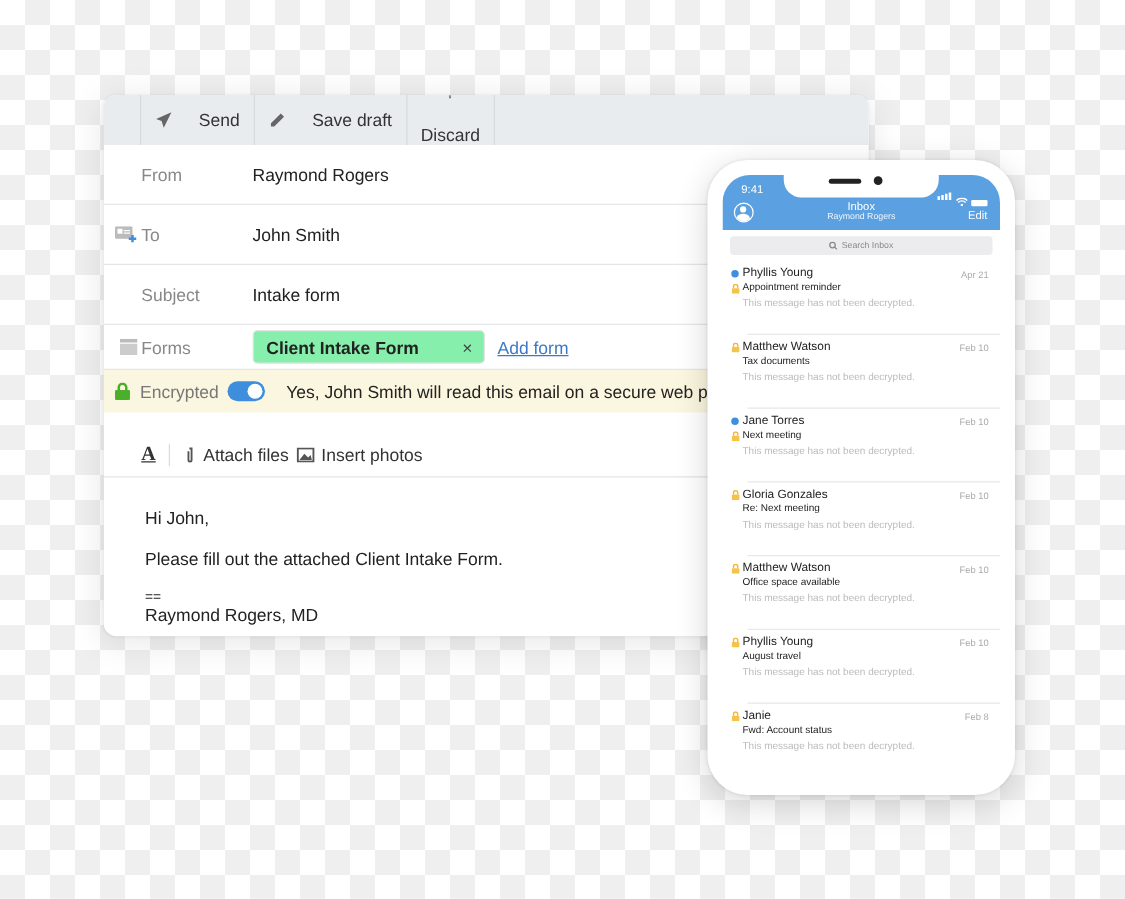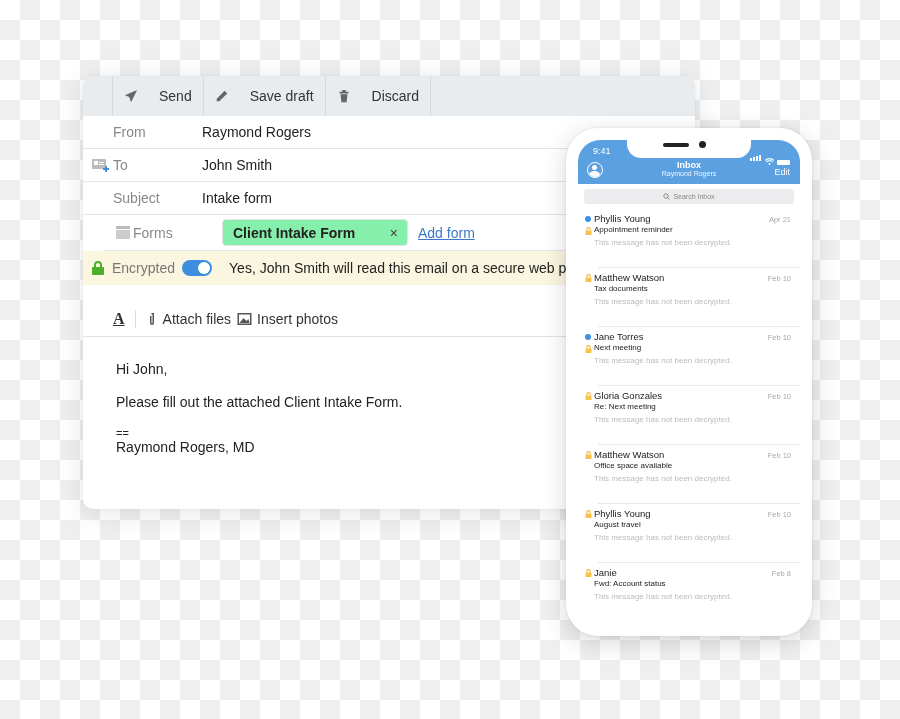--- a/index.html
+++ b/index.html
@@ -22,24 +22,24 @@
     overflow: hidden;
   }
   .toolbar {
     height: 40px; background: #e9ecee; display: flex; align-items: stretch;
     padding-left: 29px;
   }
   .tb-btn {
     display: flex; align-items: center; gap: 21px; padding: 0 11px;
     border-left: 1px solid #d6dadd; font-size: 14px; color: #333; cursor: pointer;
   }
-  .tb-btn:last-child { border-right: 1px solid #d6dadd; }
+  .tb-btn:last-child { border-right: 1px solid #d6dadd; flex-direction: column; }
   .tb-btn svg { width: 14px; height: 14px; fill: #666; }
   .row {
-    height: 33px; display: flex; align-items: center; border-bottom: 1px solid #e6e6e6;
+    height: 48px; display: flex; align-items: center; border-bottom: 1px solid #e6e6e6;
     font-size: 14px;
   }
   .row .lbl-icon { width: 30px; display: flex; justify-content: flex-end; padding-right: 3px; }
   .row .lbl { width: 89px; color: #888; }
   .row .val { color: #222; }
   .form-chip {
     display: flex; align-items: center; justify-content: space-between;
     width: 186px; height: 27px; background: #86efac; border: 1px solid #e2e4e6;
     border-radius: 4px; padding: 0 9px 0 10px; font-weight: bold; color: #222; font-size: 14px;
   }
@@ -95,21 +95,21 @@
   .status-icons { position: absolute; right: 10px; top: 7px; display: flex; gap: 3px; align-items: flex-end; }
   .bars span { display: inline-block; width: 2px; background: #fff; margin-right: 1px; }
   .battery { width: 13px; height: 5px; background: #fff; border-radius: 1px; }
   .avatar-icon {
     position: absolute; left: 9px; top: 22px; width: 16px; height: 16px; border: 1.5px solid #fff;
     border-radius: 50%; overflow: hidden;
   }
   .avatar-icon::before { content: ""; position: absolute; left: 4px; top: 2px; width: 5px; height: 5px; border-radius: 50%; background: #fff; }
   .avatar-icon::after { content: ""; position: absolute; left: 1px; top: 8px; width: 11px; height: 8px; border-radius: 50% 50% 0 0; background: #fff; }
   .ph-title { position: absolute; left: 0; right: 0; top: 21px; text-align: center; }
-  .ph-title .t { font-size: 9px; font-weight: bold; line-height: 9px; }
+  .ph-title .t { font-size: 9px; font-weight: normal; line-height: 9px; }
   .ph-title .s { font-size: 7px; line-height: 8px; opacity: 0.9; }
   .edit { position: absolute; right: 10px; top: 27px; font-size: 9px; cursor: pointer; }
   .search {
     margin: 5px 6px 4px 6px; height: 15px; background: #ececee; border-radius: 3px;
     display: flex; align-items: center; justify-content: center; gap: 3px; font-size: 7px; color: #888;
   }
   .msg { height: 59px; padding: 5px 8px 0 7px; position: relative; }
   .msg + .msg::before {
     content: ""; position: absolute; left: 20px; right: 0; top: 0; height: 1px; background: #e8e8e8;
   }
@@ -163,21 +163,21 @@
         </svg>
     </span>
     <span class="lbl">To</span>
     <span class="val">John Smith</span>
   </div>
   <div class="row">
     <span class="lbl-icon"></span>
     <span class="lbl">Subject</span>
     <span class="val">Intake form</span>
   </div>
-  <div class="row" style="height:36px;margin-left:20px;">
+  <div class="row" style="height:36px;">
     <span class="lbl-icon">
       <svg width="14" height="13" viewBox="0 0 14 13">
           <rect x="0" y="0" width="14" height="3" fill="#bbb"></rect>
           <rect x="0" y="4" width="14" height="9" fill="#ccc"></rect>
         </svg>
     </span>
     <span class="lbl">Forms</span>
     <div class="form-chip">
       <span>Client Intake Form</span>
       <span class="x">×</span>

